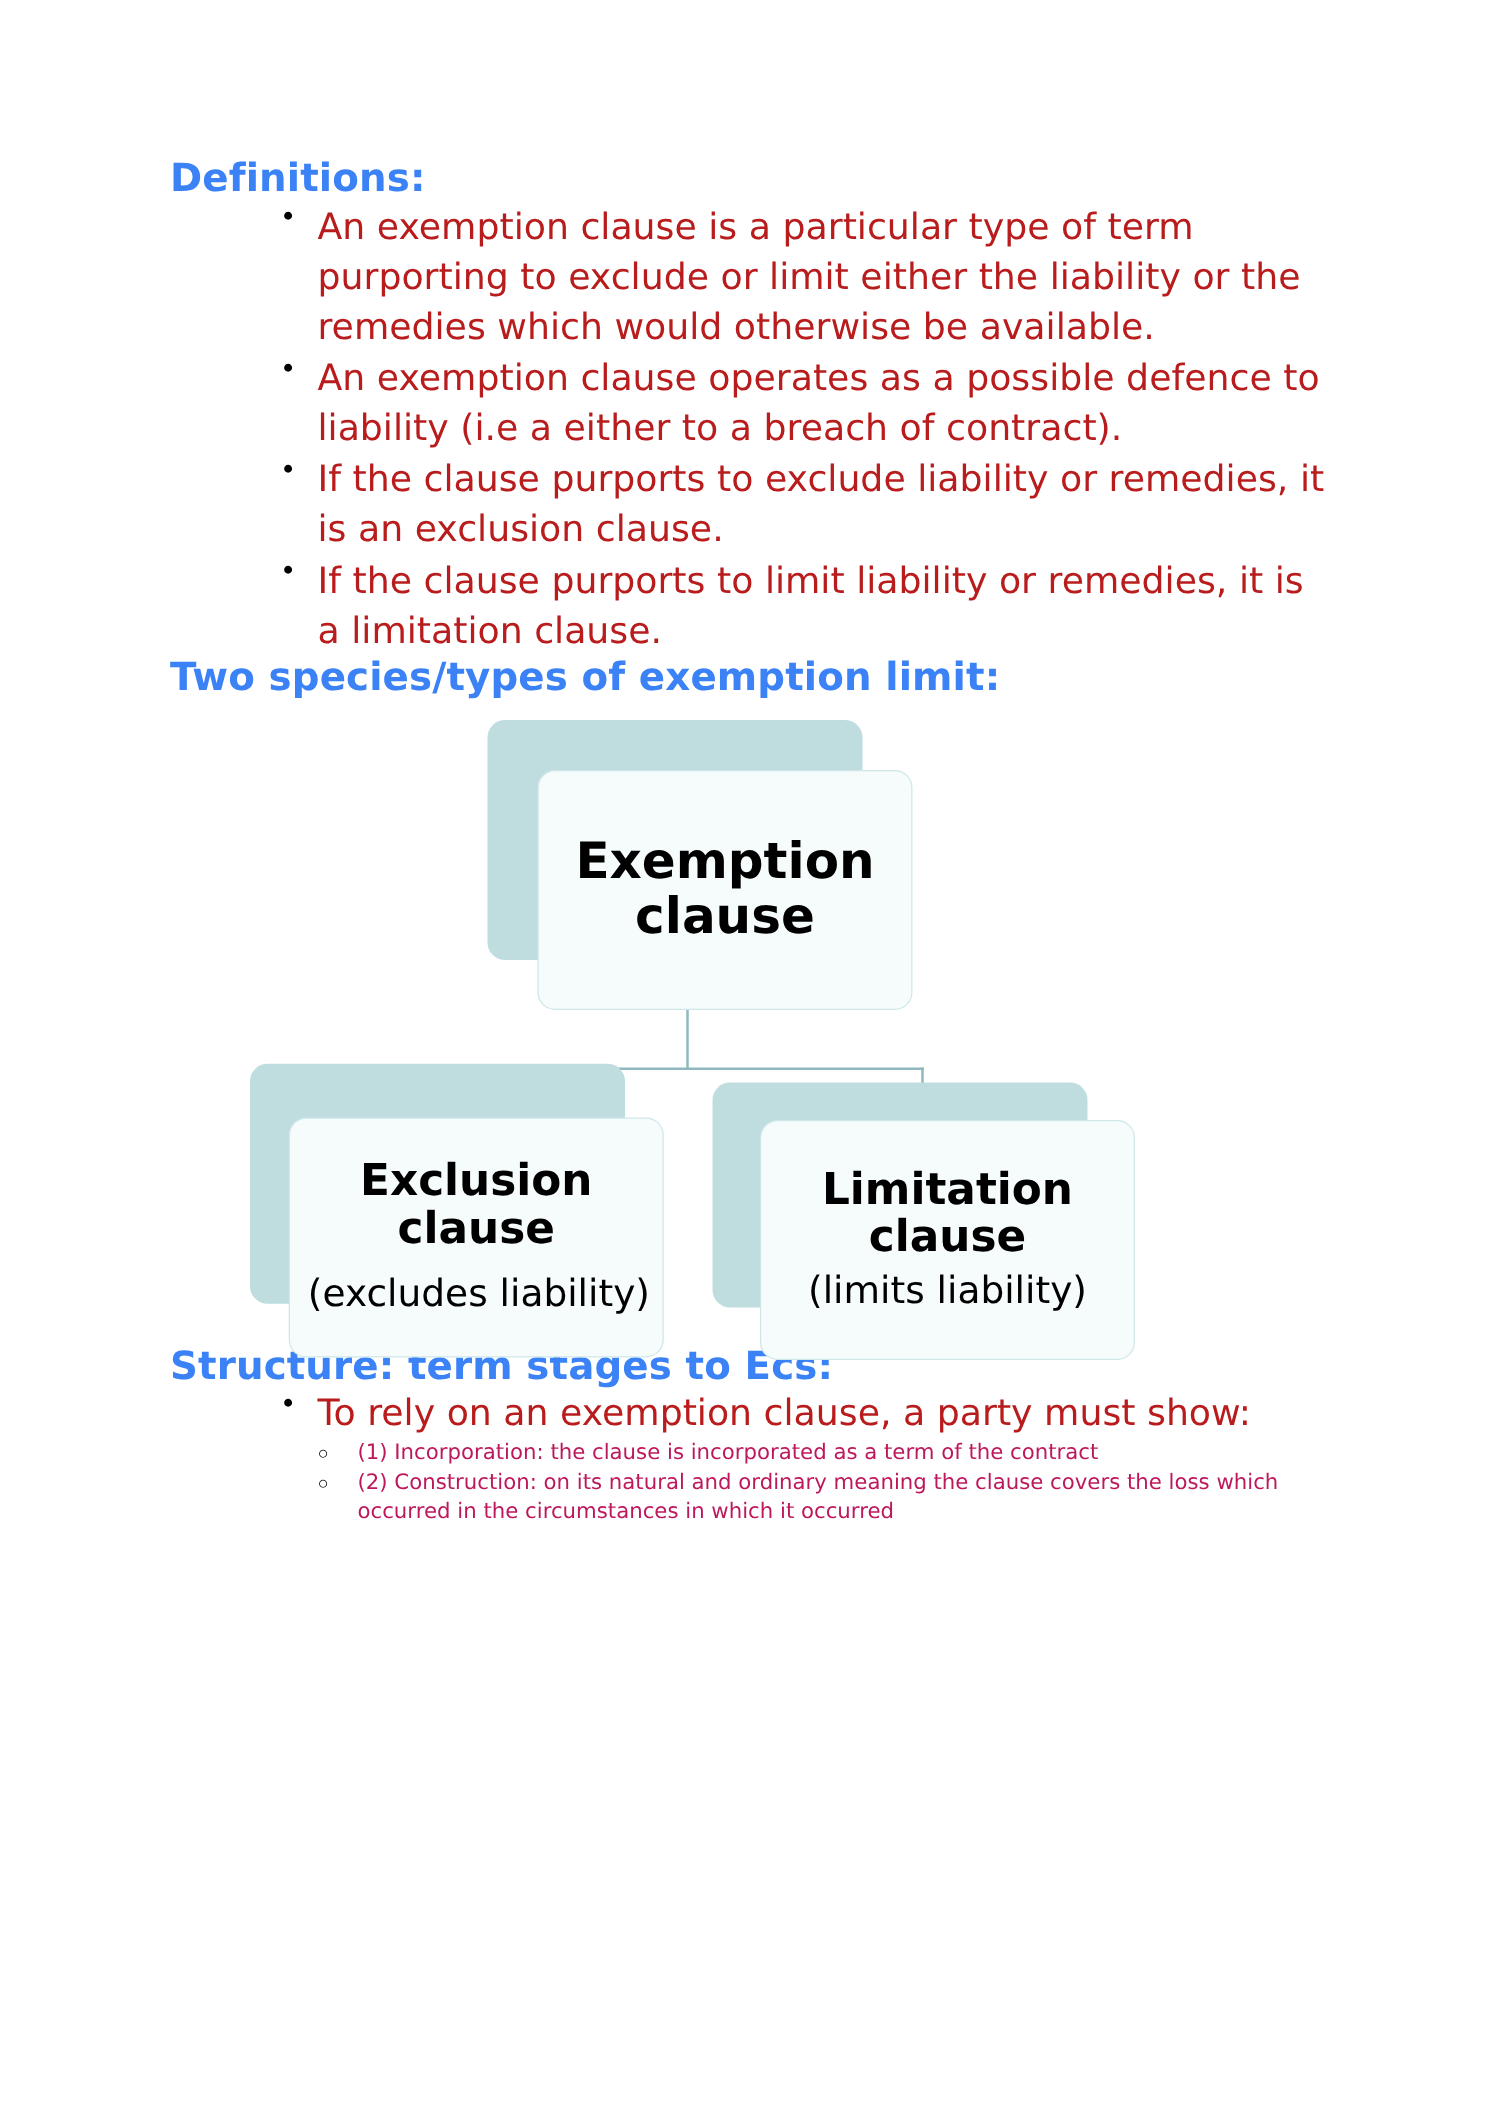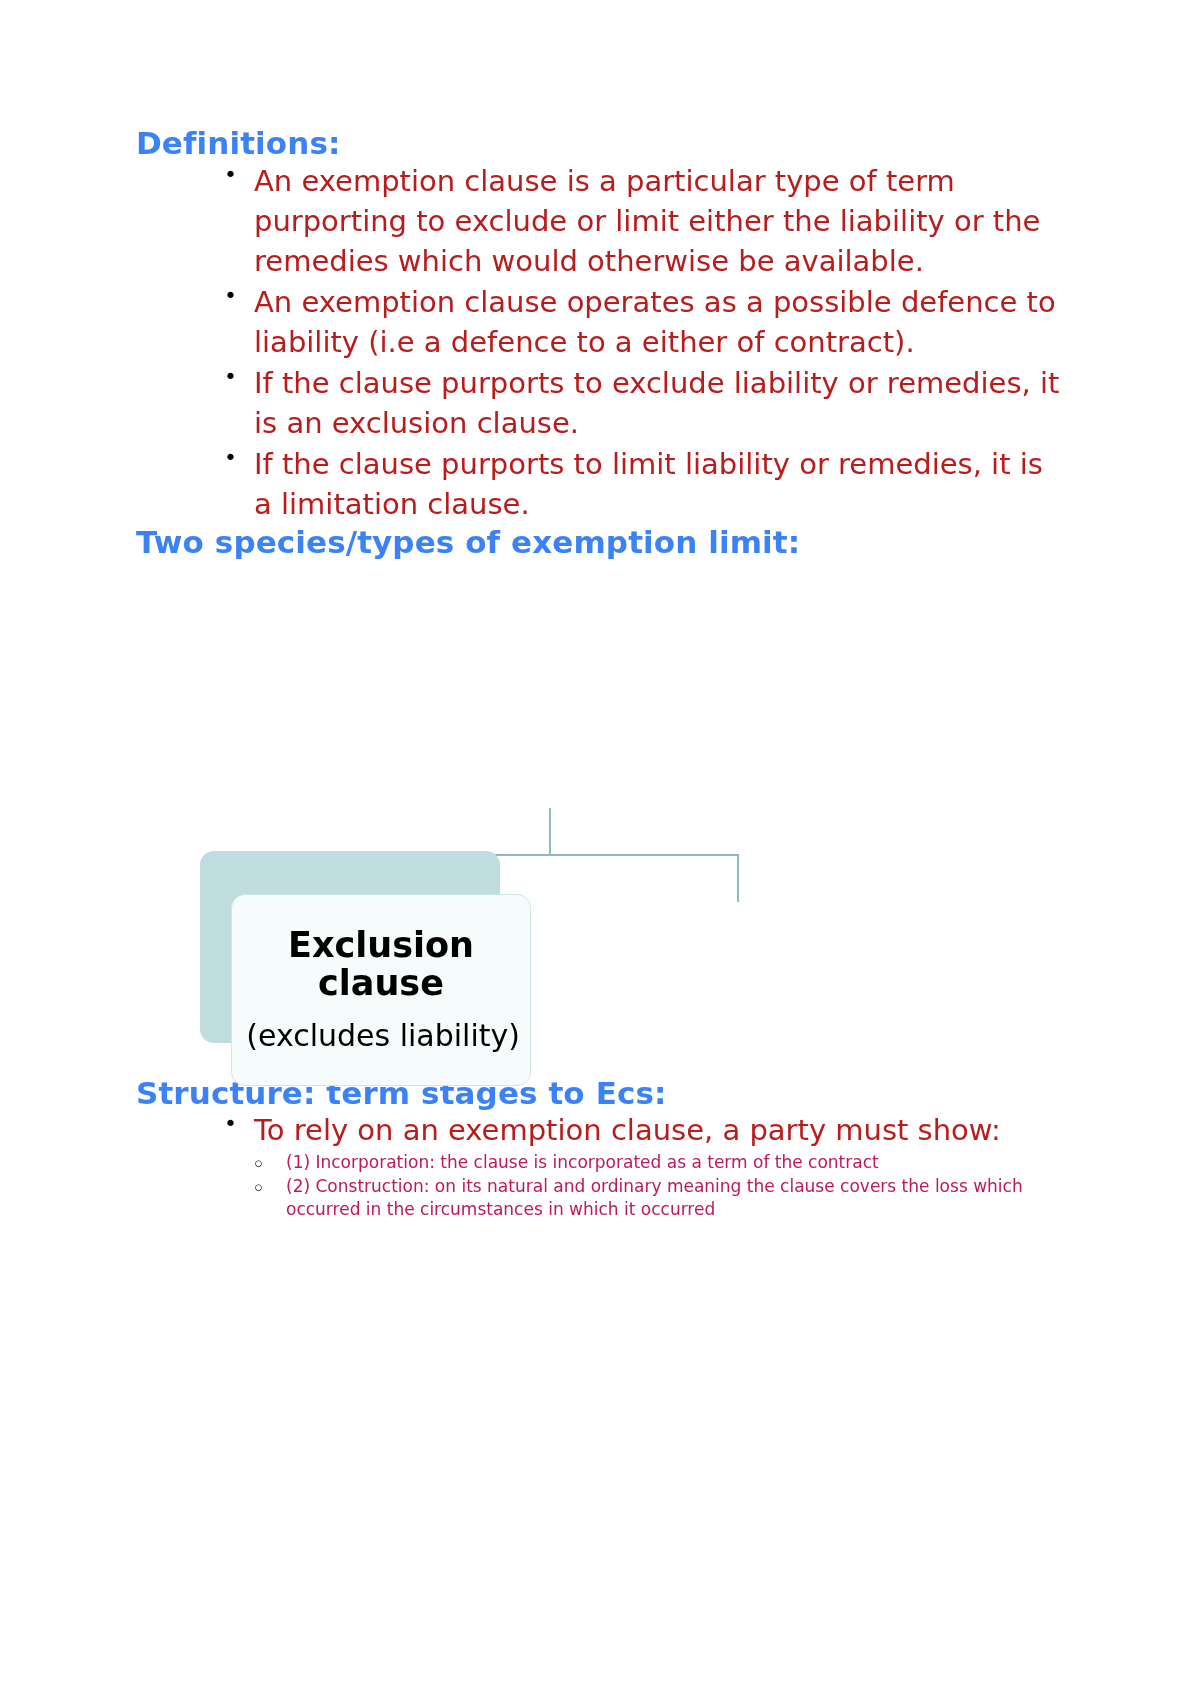--- a/index.html
+++ b/index.html
@@ -164,43 +164,56 @@
 </head>
 <body>
 
 <div class="page">
   <div class="content">
 
     <h2 class="heading heading-defs">Definitions:</h2>
 
     <ul class="bullets">
       <li>An exemption clause is a particular type of term purporting to exclude or limit either the liability or the remedies which would otherwise be available.</li>
-      <li>An exemption clause operates as a possible defence to liability (i.e a defence to a either of contract).</li>
+      <li>An exemption clause operates as a possible defence to liability (i.e a either to a breach of contract).</li>
       <li>If the clause purports to exclude liability or remedies, it is an exclusion clause.</li>
       <li>If the clause purports to limit liability or remedies, it is a limitation clause.</li>
     </ul>
 
     <h2 class="heading heading-two">Two species/types of exemption limit:</h2>
 
     <div class="diagram">
 
       <div class="conn" id="conn-stem"></div>
       <div class="conn" id="conn-cross"></div>
       <div class="conn" id="conn-left"></div>
       <div class="conn" id="conn-right"></div>
 
+      <div class="node" id="node-root">
+        <div class="shadow"></div>
+        <div class="card">
+          <div class="title">Exemption clause</div>
+        </div>
+      </div>
 
       <div class="node" id="node-left">
         <div class="shadow"></div>
         <div class="card">
           <div class="title">Exclusion clause</div>
           <div class="sub">(excludes liability)</div>
         </div>
       </div>
 
+      <div class="node" id="node-right">
+        <div class="shadow"></div>
+        <div class="card">
+          <div class="title">Limitation clause</div>
+          <div class="sub">(limits liability)</div>
+        </div>
+      </div>
 
     </div>
 
     <h2 class="heading heading-struct">Structure: term stages to Ecs:</h2>
 
     <ul class="bullets">
       <li>To rely on an exemption clause, a party must show:</li>
     </ul>
 
     <ul class="subbullets">

